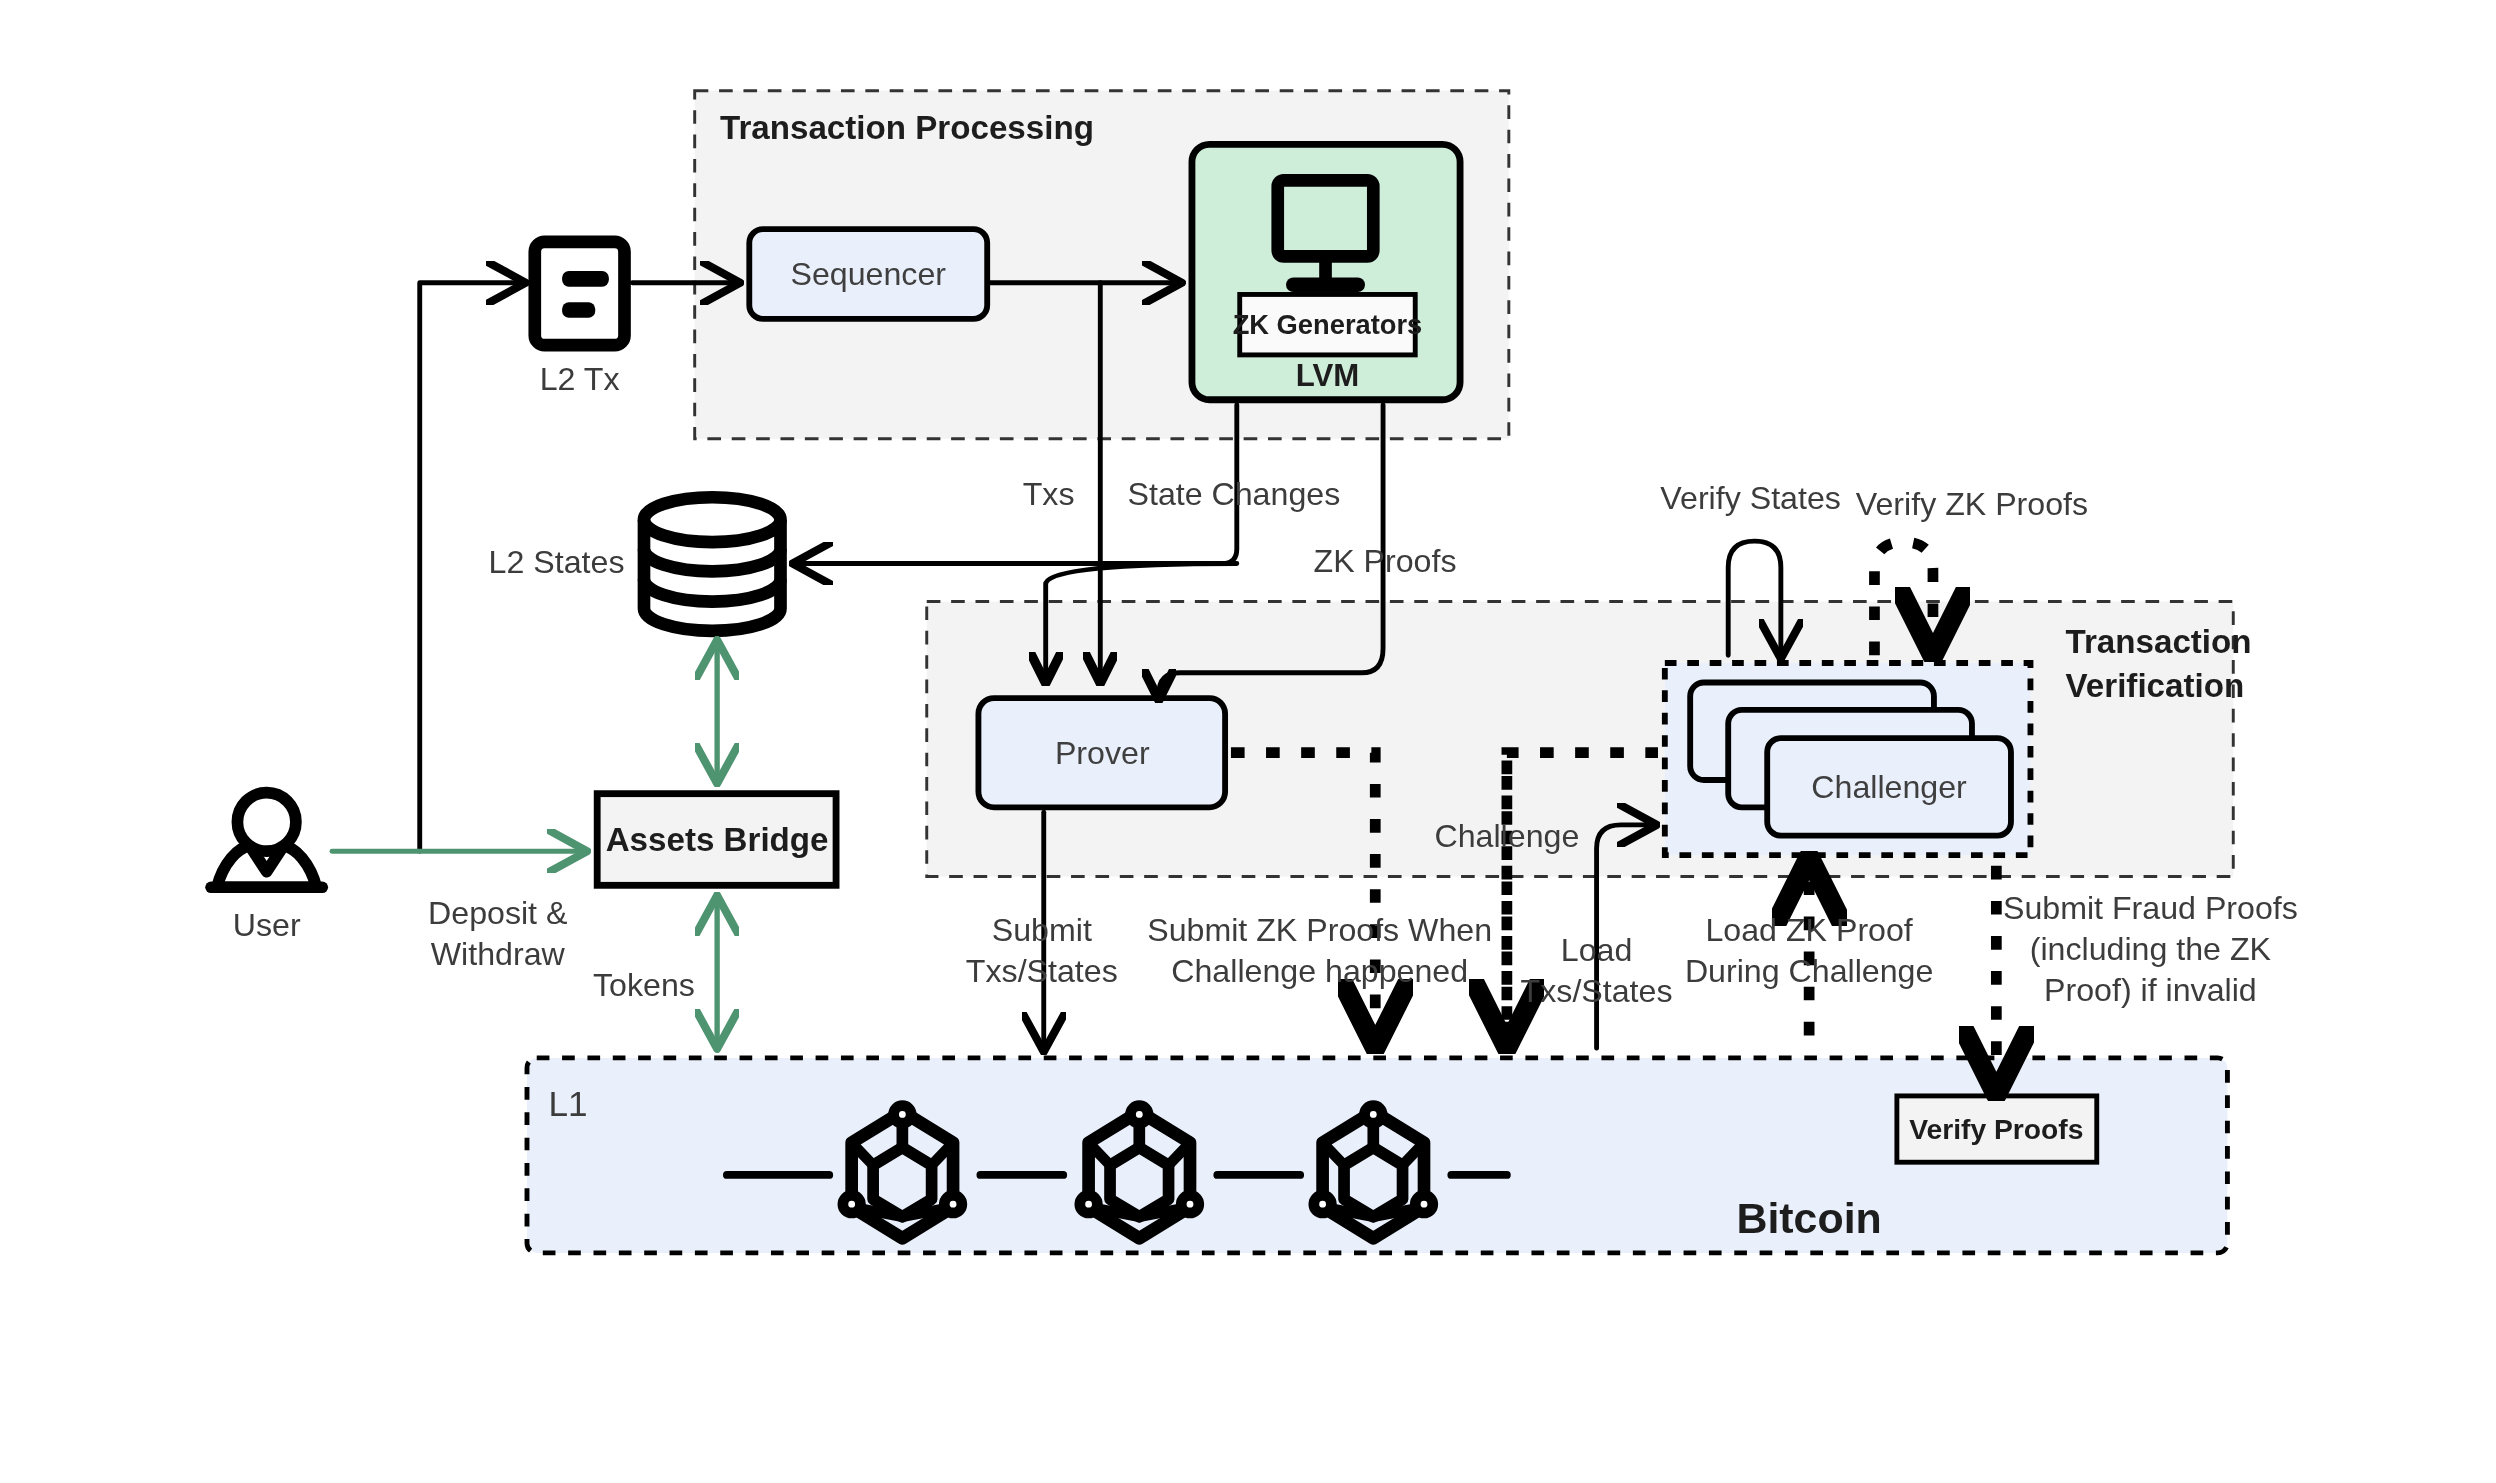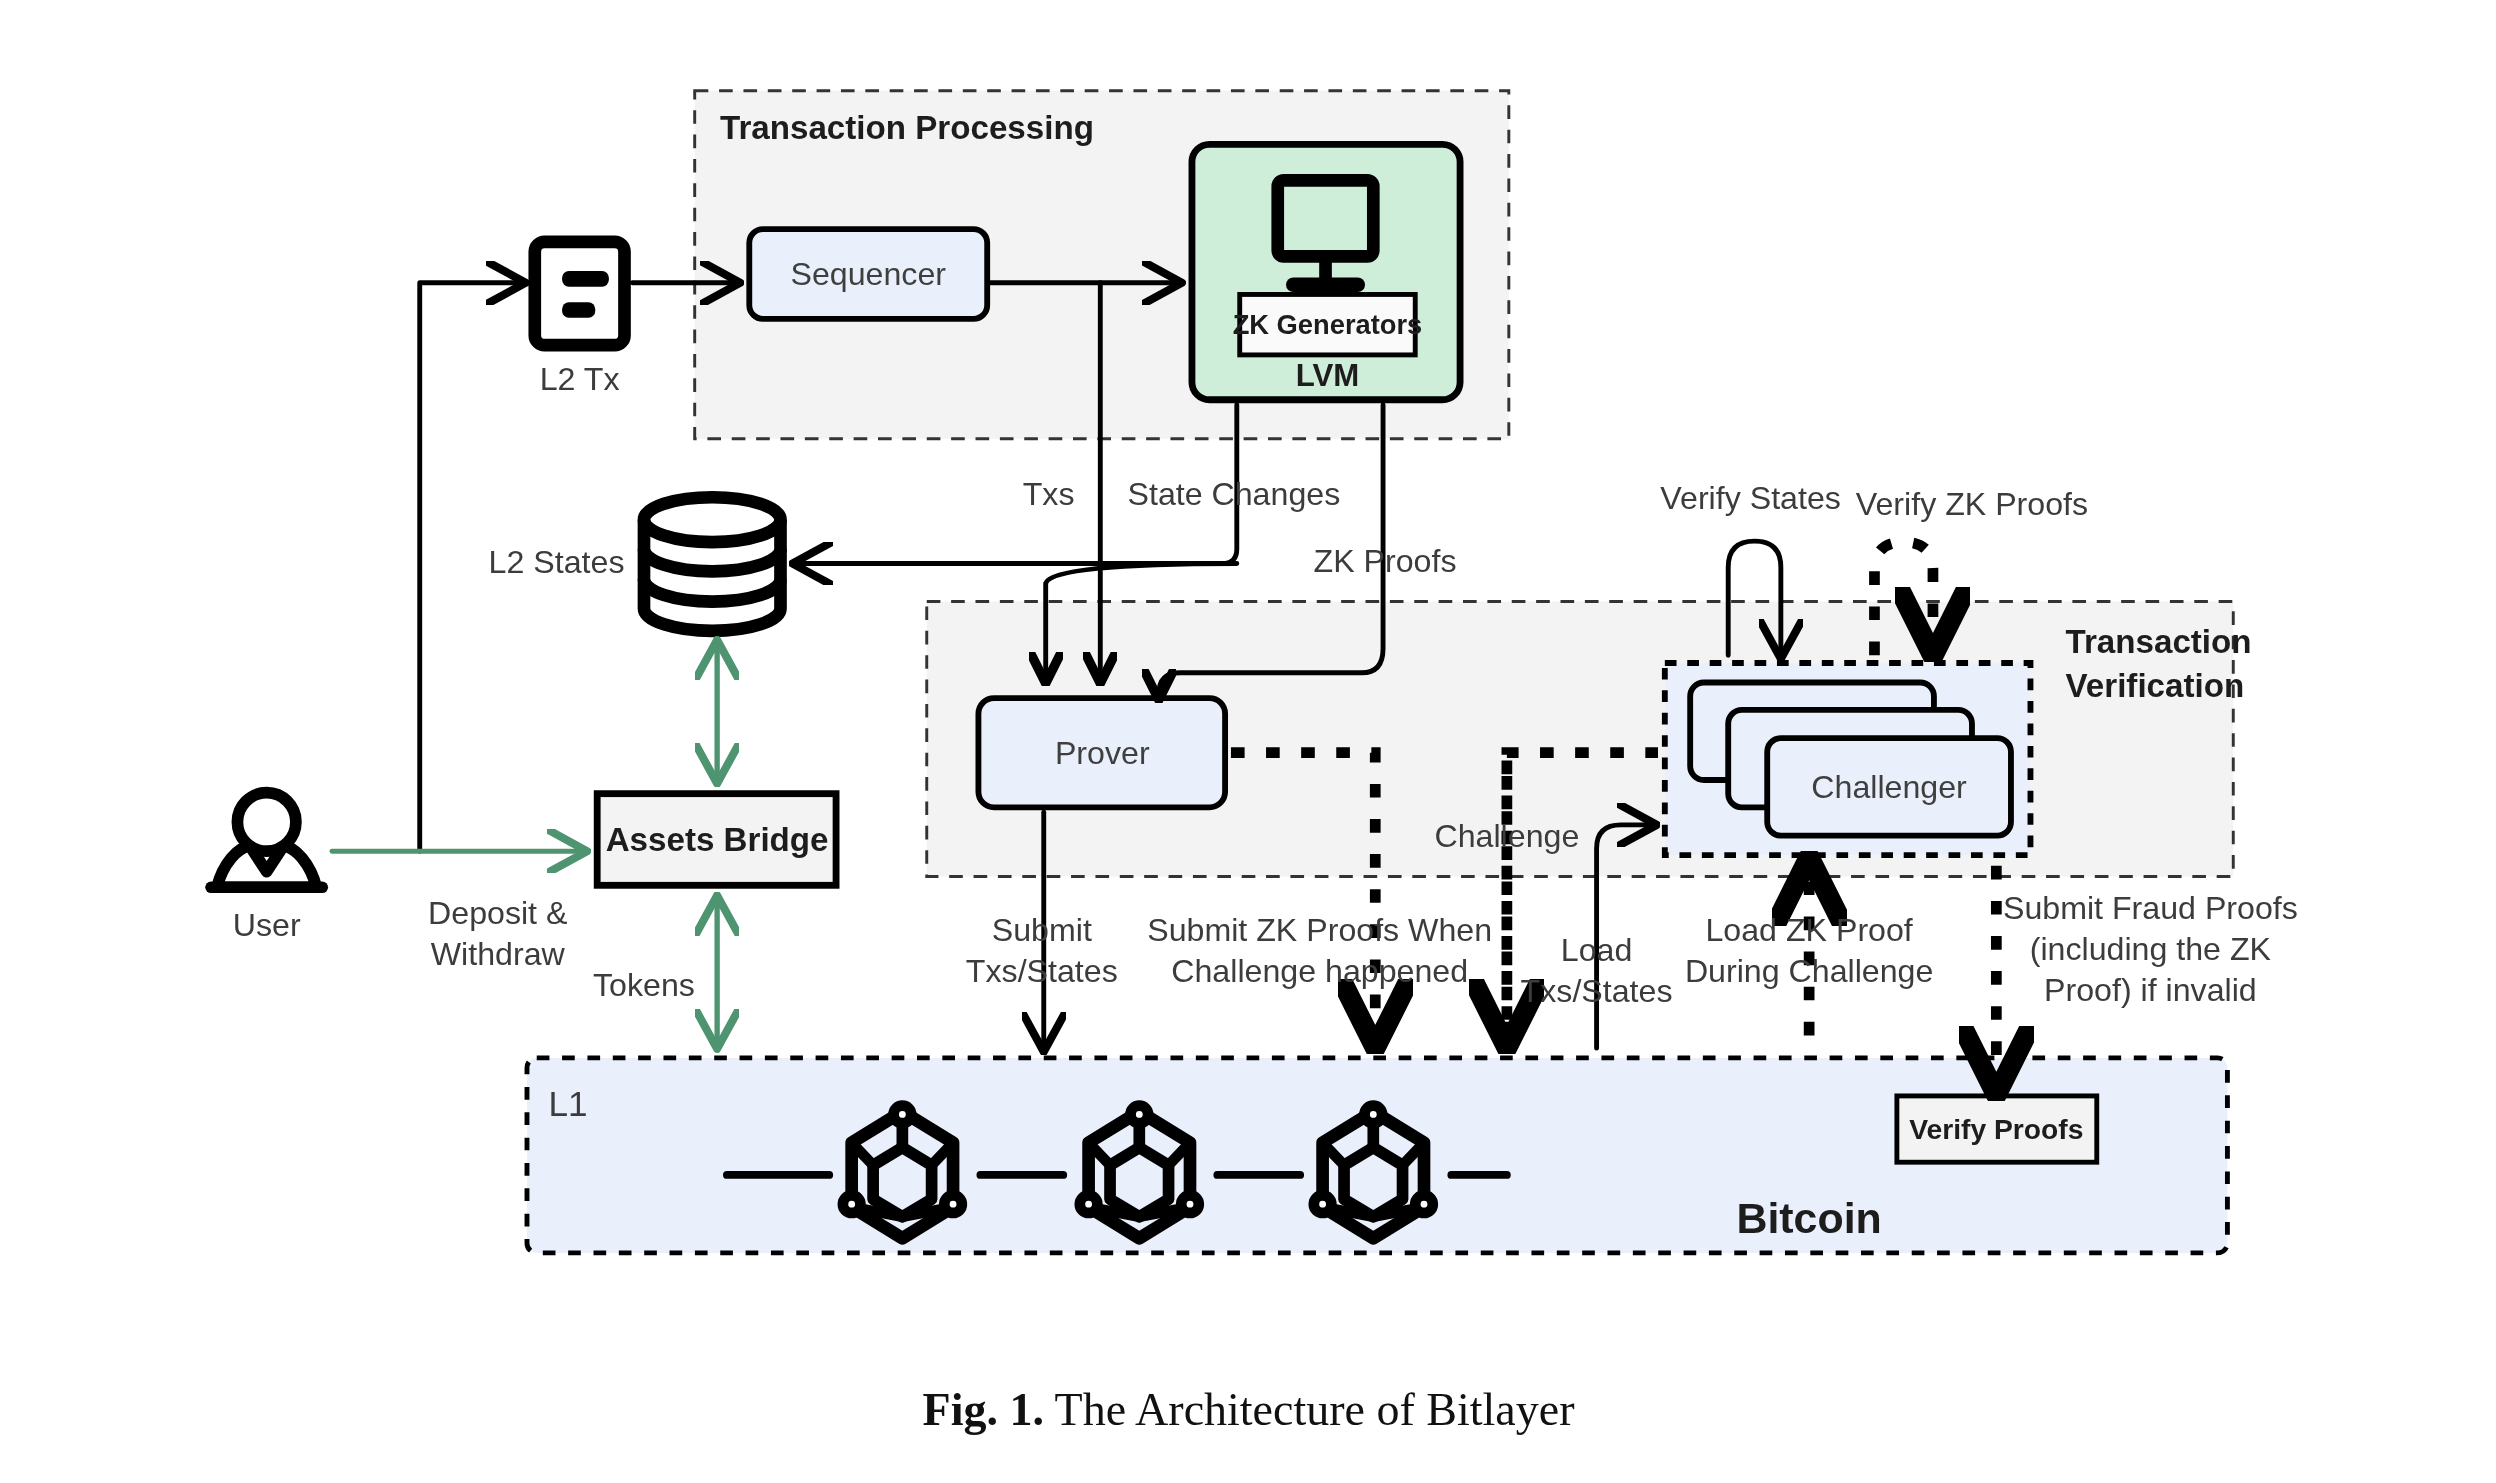--- a/index.html
+++ b/index.html
@@ -224,19 +224,15 @@
 
     <text x="1855" y="965" text-anchor="middle">Load ZK Proof</text>
     <text x="1855" y="1007" text-anchor="middle">During Challenge</text>
 
     <text x="2205" y="943" text-anchor="middle">Submit Fraud Proofs</text>
     <text x="2205" y="985" text-anchor="middle">(including the ZK</text>
     <text x="2205" y="1027" text-anchor="middle">Proof) if invalid</text>
   </g>
 </svg>
 
-<div class="caption" style="top:1383px;">
-  <b>Fig. 1.</b>
-  <span>The Architecture of Bitlayer</span>
+
 </div>
 
-</div>
-
 
 </body></html>

